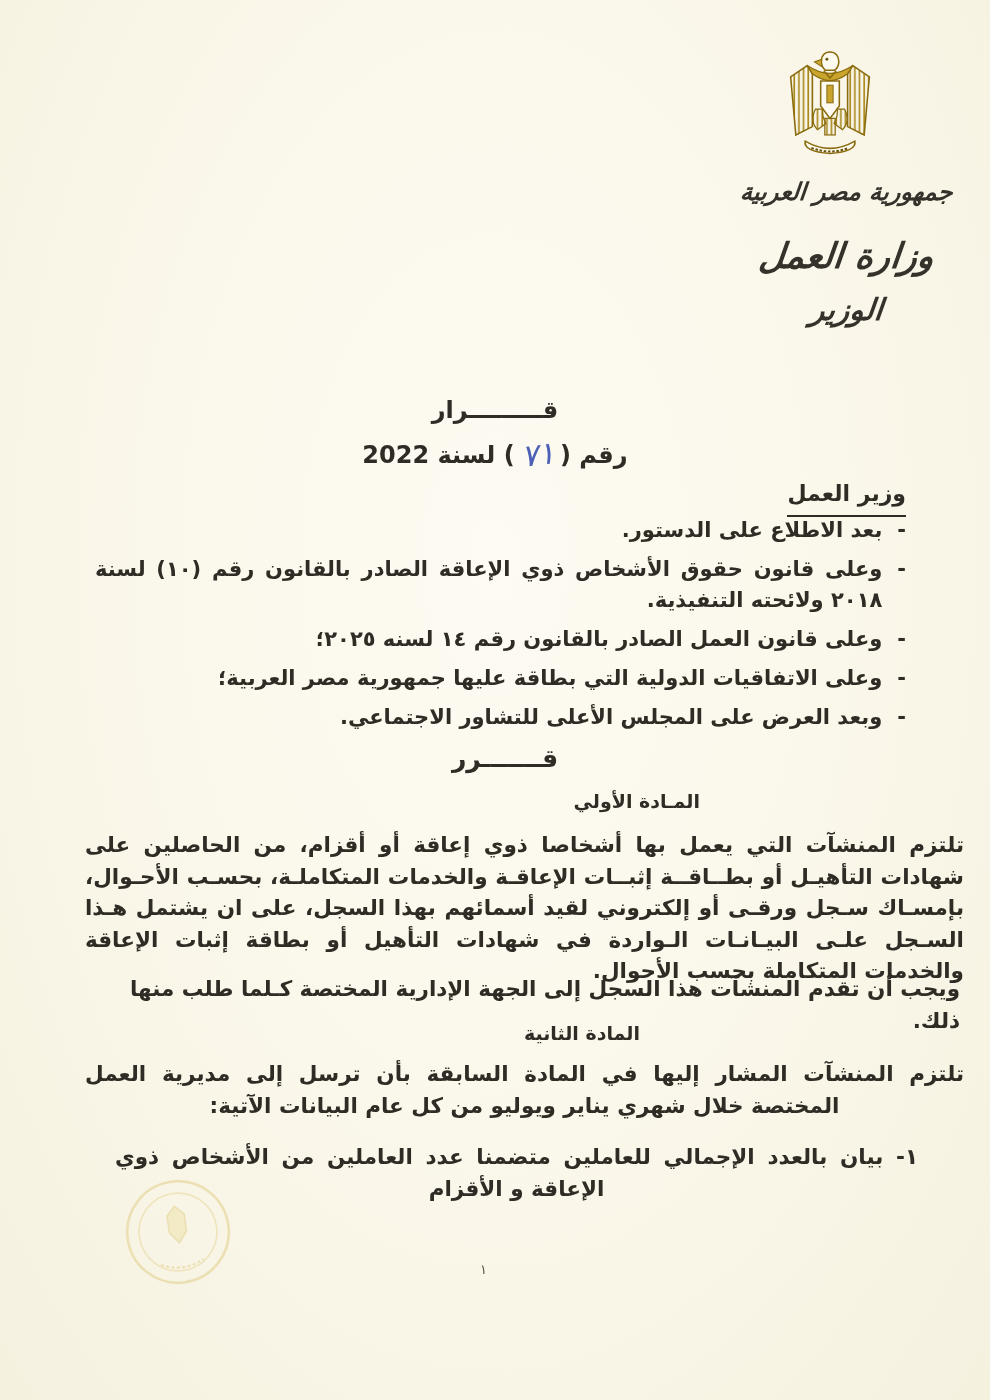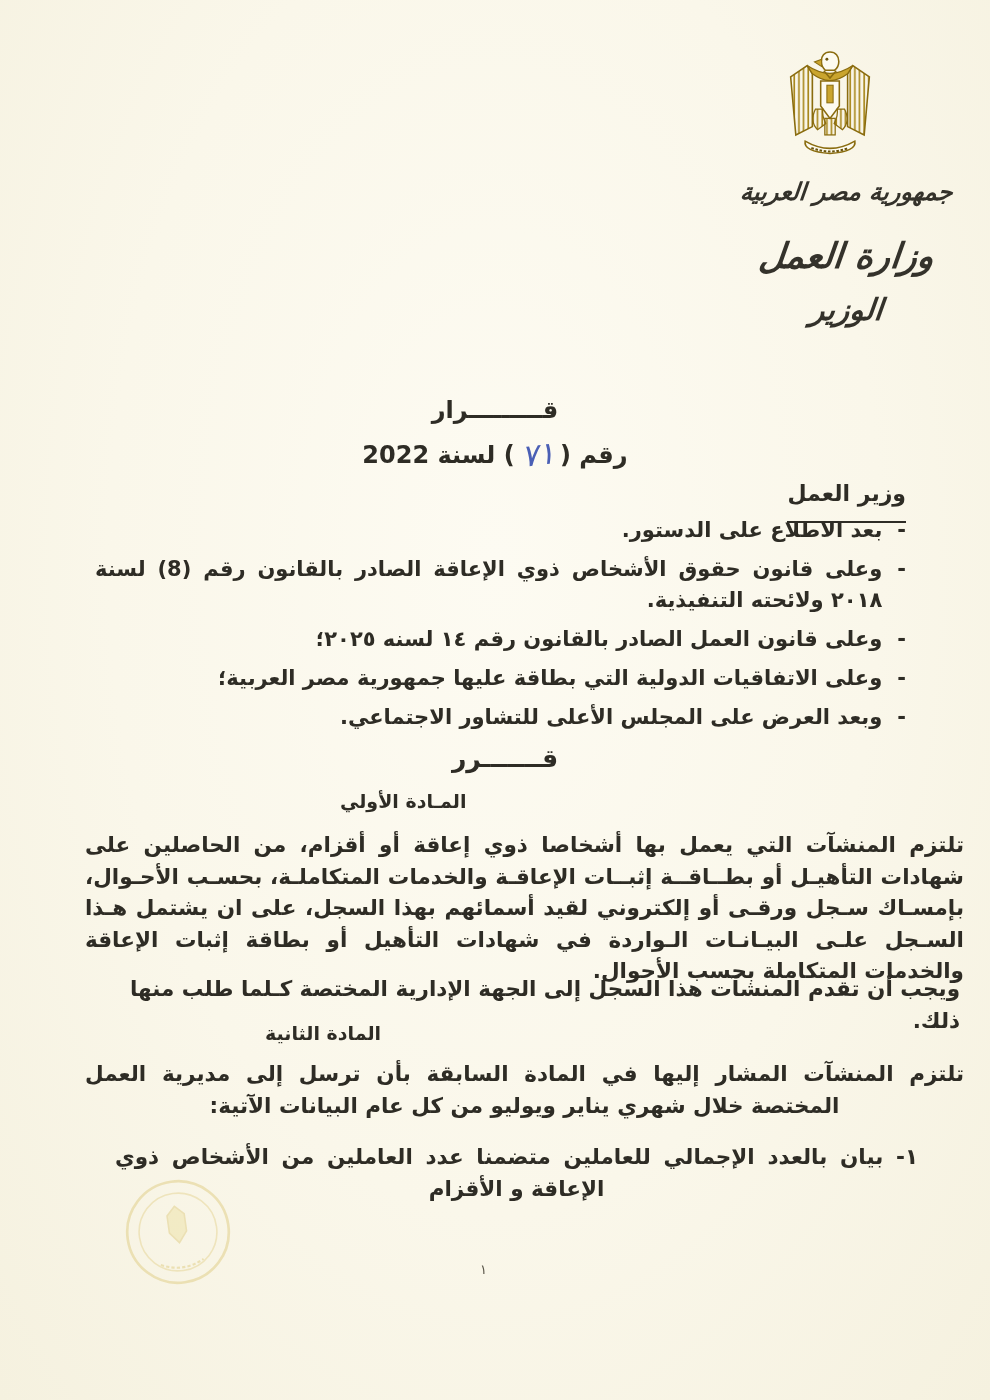--- a/index.html
+++ b/index.html
@@ -24,31 +24,31 @@
   .callig-3{top:292px;font-size:30px;}
   
   .title{position:absolute;left:0;right:0;top:396px;text-align:center;
          font-size:24px;font-weight:700;letter-spacing:0;}
   .number-line{position:absolute;left:0;right:0;top:434px;text-align:center;
          font-size:24px;font-weight:700;}
   .number-line .hand{display:inline-block;color:#4a5fb5;font-size:31px;
          font-weight:400;font-style:italic;transform:rotate(-7deg) translateY(2px);
          padding:0 6px;}
   .issuer{position:absolute;right:84px;top:481px;font-size:22px;font-weight:700;
-         border-bottom:2.5px solid #2e2c25;padding-bottom:15px;}
+         border-bottom:2.5px solid #2e2c25;padding-bottom:9px;}
   
   .preamble{position:absolute;top:515px;right:84px;left:95px;margin:0;padding:0;
          list-style:none;font-size:21px;font-weight:700;line-height:31px;}
   .preamble li{display:flex;gap:15px;margin-bottom:8px;}
   .preamble .dash{flex:0 0 auto;}
   .preamble .ptext{flex:1 1 auto;text-align:justify;}
   
   .decision{position:absolute;left:0;right:0;top:744px;text-align:center;
          font-size:25px;font-weight:700;margin-left:20px;}
-  .art-heading{position:absolute;font-size:19px;font-weight:700;text-align:left;}
+  .art-heading{position:absolute;font-size:19px;font-weight:700;text-align:right;}
   .art1-h{top:790px;left:340px;right:290px;}
   .art2-h{top:1022px;left:265px;right:350px;}
   .body-par{position:absolute;text-align:justify;font-size:21.5px;font-weight:700;
          line-height:31.5px;}
   .art1-p1{top:829px;right:26px;left:85px;}
   .art1-p2{top:973px;right:30px;left:85px;text-align:right;}
   .art2-p1{top:1058px;right:26px;left:85px;text-align-last:center;}
   .art2-item{top:1141px;right:72px;left:115px;text-align-last:center;}
   
   .stamp{position:absolute;left:124px;top:1178px;width:108px;height:108px;
@@ -93,21 +93,21 @@
 
   <div class="issuer">وزير العمل</div>
 
   <ul class="preamble">
     <li>
       <span class="dash">-</span>
       <span class="ptext">بعد الاطلاع على الدستور.</span>
     </li>
     <li>
       <span class="dash">-</span>
-      <span class="ptext">وعلى قانون حقوق الأشخاص ذوي الإعاقة الصادر بالقانون رقم (8) لسنة ٢٠١٨ ولائحته التنفيذية.</span>
+      <span class="ptext">وعلى قانون حقوق الأشخاص ذوي الإعاقة الصادر بالقانون رقم (١٠) لسنة ٢٠١٨ ولائحته التنفيذية.</span>
     </li>
     <li>
       <span class="dash">-</span>
       <span class="ptext">وعلى قانون العمل الصادر بالقانون رقم ١٤ لسنه ٢٠٢٥؛</span>
     </li>
     <li>
       <span class="dash">-</span>
       <span class="ptext">وعلى الاتفاقيات الدولية التي بطاقة عليها جمهورية مصر العربية؛</span>
     </li>
     <li>

